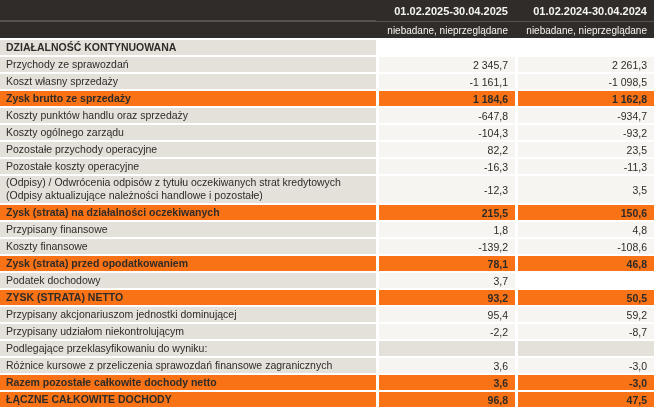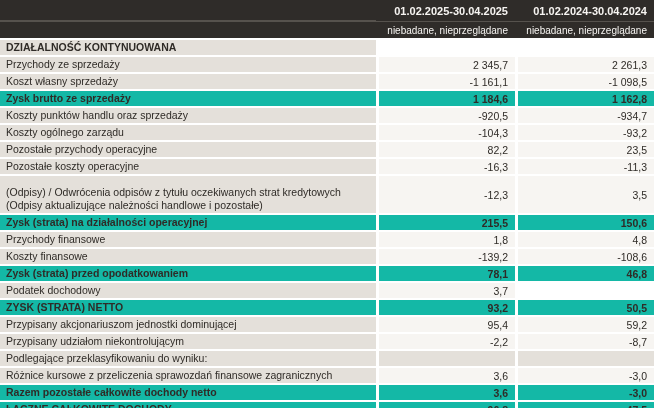--- a/index.html
+++ b/index.html
@@ -37,22 +37,22 @@
   .row .val {
     width: 136px; margin-left: 3px;
     background: #f7f5f2;
     display: flex; align-items: center; justify-content: flex-end;
     padding-right: 7px;
   }
   .row.section .label, .row.section .val,
   .row.sub .label, .row.sub .val { background: #e4e0da; }
   .row.section { font-weight: bold; flex-direction: column; }
   .row.total { font-weight: bold; }
-  .row.total .label, .row.total .val { background: #14b8a6; }
-  .row.wrap2 .label { padding-top: 10px; padding-bottom: 2px; min-height: 26px; }
+  .row.total .label, .row.total .val { background: #f97316; }
+  .row.wrap2 .label { padding-top: 0; padding-bottom: 2px; min-height: 26px; }
   .row.wrap2 .val { min-height: 26px; }
 </style>
 </head>
 <body>
 
 <div class="doc">
 
   <div class="thead">
     <div class="hrow h1">
       <div class="hlabel"></div>
@@ -68,40 +68,40 @@
 
   <div class="tbody">
 
     <div class="row section">
       <div class="label">DZIAŁALNOŚĆ KONTYNUOWANA</div>
       <div class="val"></div>
       <div class="val"></div>
     </div>
 
     <div class="row">
-      <div class="label">Przychody ze sprzedaży</div>
+      <div class="label">Przychody ze sprawozdań</div>
       <div class="val">2 345,7</div>
       <div class="val">2 261,3</div>
     </div>
 
     <div class="row">
       <div class="label">Koszt własny sprzedaży</div>
       <div class="val">-1 161,1</div>
       <div class="val">-1 098,5</div>
     </div>
 
     <div class="row total">
       <div class="label">Zysk brutto ze sprzedaży</div>
       <div class="val">1 184,6</div>
       <div class="val">1 162,8</div>
     </div>
 
     <div class="row">
       <div class="label">Koszty punktów handlu oraz sprzedaży</div>
-      <div class="val">-920,5</div>
+      <div class="val">-647,8</div>
       <div class="val">-934,7</div>
     </div>
 
     <div class="row">
       <div class="label">Koszty ogólnego zarządu</div>
       <div class="val">-104,3</div>
       <div class="val">-93,2</div>
     </div>
 
     <div class="row">
@@ -116,27 +116,27 @@
       <div class="val">-11,3</div>
     </div>
 
     <div class="row wrap2">
       <div class="label">(Odpisy) / Odwrócenia odpisów z tytułu oczekiwanych strat kredytowych (Odpisy aktualizujące należności handlowe i pozostałe)</div>
       <div class="val">-12,3</div>
       <div class="val">3,5</div>
     </div>
 
     <div class="row total">
-      <div class="label">Zysk (strata) na działalności operacyjnej</div>
+      <div class="label">Zysk (strata) na działalności oczekiwanych</div>
       <div class="val">215,5</div>
       <div class="val">150,6</div>
     </div>
 
     <div class="row">
-      <div class="label">Przychody finansowe</div>
+      <div class="label">Przypisany finansowe</div>
       <div class="val">1,8</div>
       <div class="val">4,8</div>
     </div>
 
     <div class="row">
       <div class="label">Koszty finansowe</div>
       <div class="val">-139,2</div>
       <div class="val">-108,6</div>
     </div>
 

